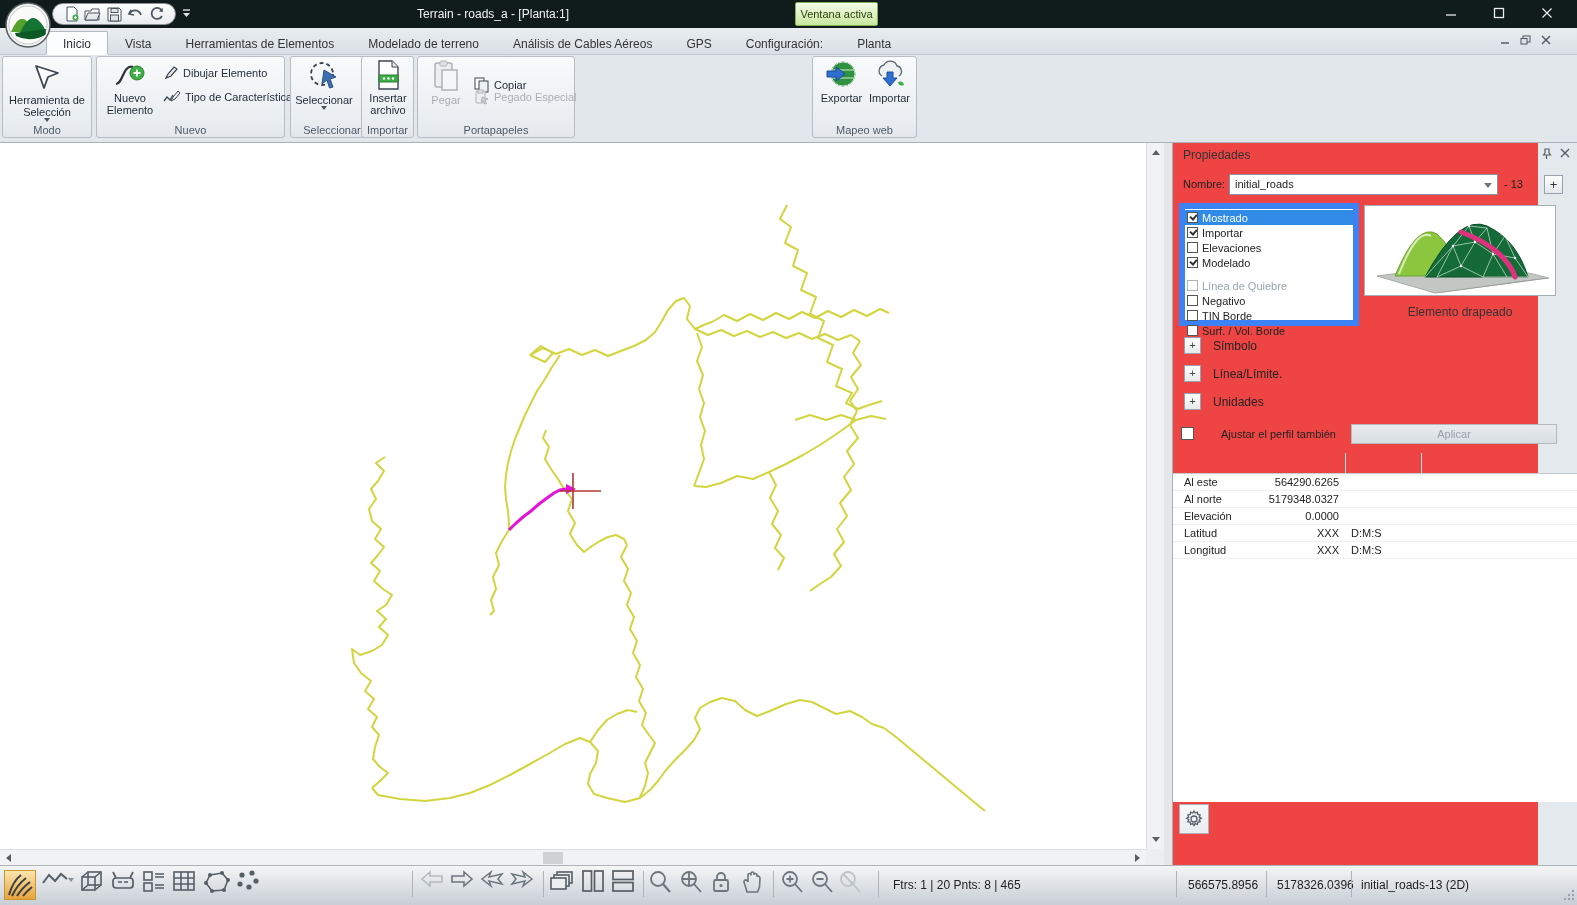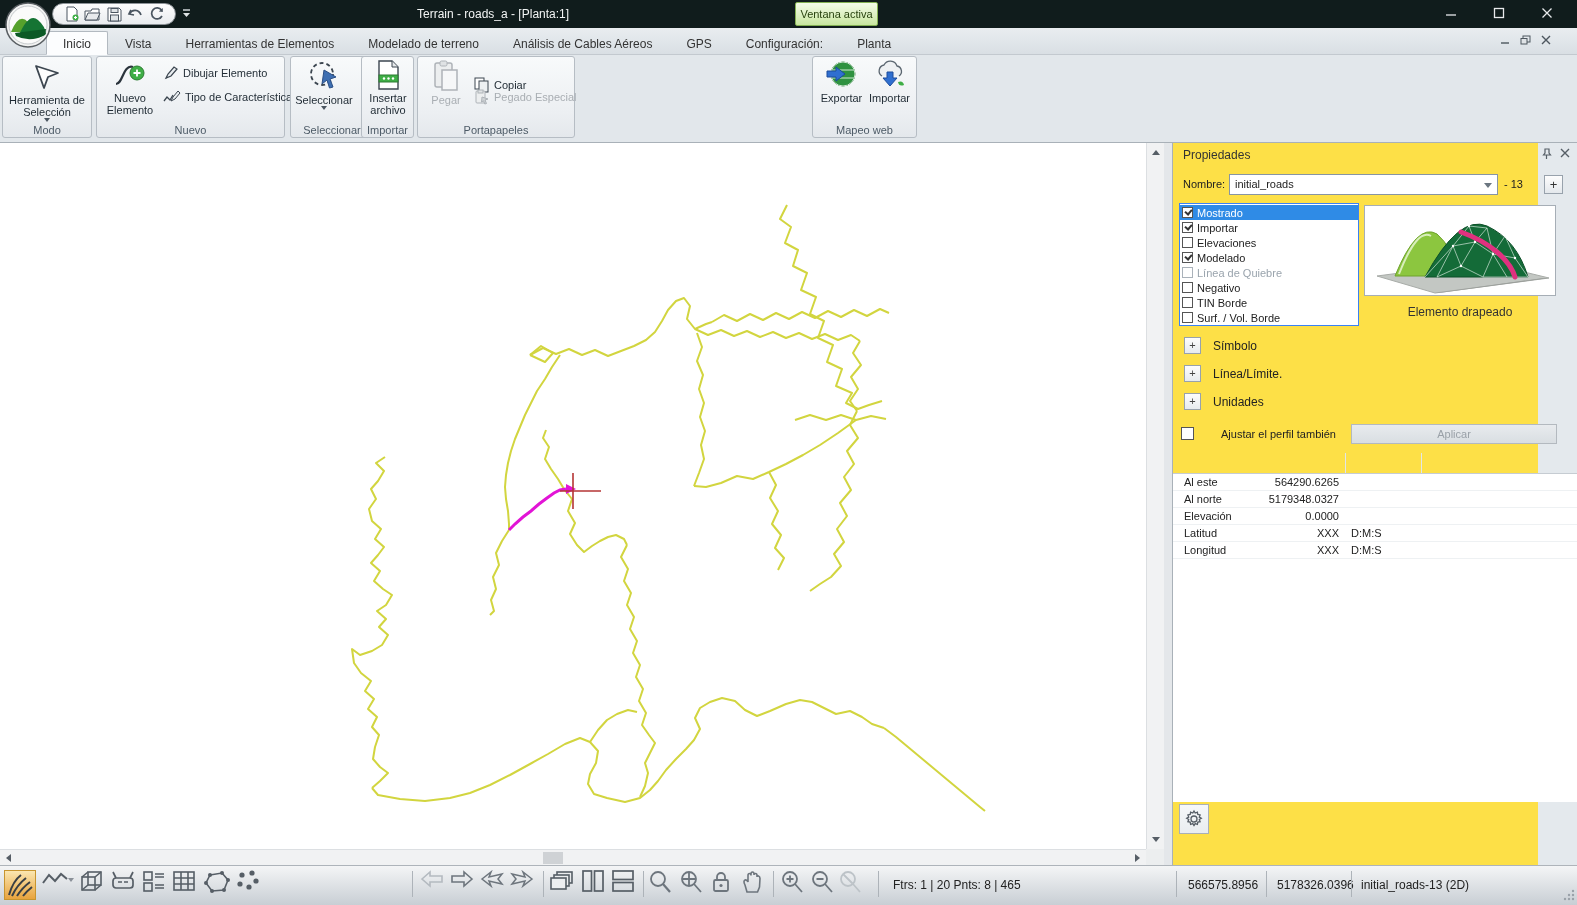--- a/index.html
+++ b/index.html
@@ -43,33 +43,33 @@
   .vstrip { position:absolute; left:1164px; top:0; width:8px; height:722px; background:#e4e7ea; }
   .hscroll { position:absolute; left:0; top:706px; width:1146px; height:16px; background:#f1f2f3; border-top:1px solid #dcdfe2; }
   .hthumb { position:absolute; left:543px; top:2px; width:20px; height:12px; background:#cfd2d5; }
   .scorner { position:absolute; left:1146px; top:706px; width:18px; height:16px; background:#eceeef; }
   .tri-up { width:0; height:0; border-left:4px solid transparent; border-right:4px solid transparent; border-bottom:5px solid #565e66; position:absolute; left:5px; top:7px; }
   .tri-dn { width:0; height:0; border-left:4px solid transparent; border-right:4px solid transparent; border-top:5px solid #565e66; position:absolute; left:5px; bottom:7px; }
   .tri-lf { width:0; height:0; border-top:4px solid transparent; border-bottom:4px solid transparent; border-right:5px solid #565e66; position:absolute; left:6px; top:4px; }
   .tri-rt { width:0; height:0; border-top:4px solid transparent; border-bottom:4px solid transparent; border-left:5px solid #565e66; position:absolute; right:6px; top:4px; }
 
   
-  .panel { position:absolute; left:1172px; top:0; width:366px; height:722px; background:#fde047; border-left:1px solid #a9b1b8; }
+  .panel { position:absolute; left:1172px; top:0; width:366px; height:722px; background:#ef4444; border-left:1px solid #a9b1b8; }
   .phead { position:absolute; left:0; top:0; width:405px; height:24px; }
   .phead .ptitle { position:absolute; left:10px; top:5px; color:#333; font-size:12px; }
   .picon { position:absolute; top:5px; }
   .nrow-label { position:absolute; left:10px; top:35px; }
   .combo { position:absolute; left:56px; top:31px; width:269px; height:21px; background:#fff; border:1px solid #8795a3; padding:3px 5px; }
   .combo .carr { position:absolute; right:5px; top:8px; width:0; height:0; border-left:4px solid transparent; border-right:4px solid transparent; border-top:5px solid #6b7680; }
   .nsuffix { position:absolute; left:331px; top:35px; }
   .plusbtn { position:absolute; left:371px; top:32px; width:19px; height:19px; background:linear-gradient(#fdfdfd,#e4e8ec); border:1px solid #98a2ac; text-align:center; line-height:17px; font-size:13px; color:#333; }
-  .listbox { position:absolute; left:6px; top:60px; width:180px; height:123px; background:#fff; border:1px solid #3b82f6; padding-top:1px; }
+  .listbox { position:absolute; left:6px; top:60px; width:180px; height:123px; background:#fff; border:6px solid #3b82f6; padding-top:1px; }
   .lrow { height:15px; display:flex; align-items:center; padding-left:2px; }
   .lrow.sel { background:#2f8be6; color:#fff; }
-  .lrow.dis { color:#9aa4ad; }
+  .lrow.dis { color:#9aa4ad;margin-top:8px; }
   .cb { width:11px; height:11px; background:#fff; border:1px solid #555; margin-right:4px; position:relative; flex:0 0 auto; }
   .cb.on:after { content:""; position:absolute; left:2px; top:1px; width:5px; height:3px; border-left:2px solid #333; border-bottom:2px solid #333; transform:rotate(-50deg); }
   .cb.disd { border-color:#aab2ba; }
   .preview { position:absolute; left:191px; top:62px; width:192px; height:91px; background:#fff; border:1px solid #a6aeb6; }
   .pcaption { position:absolute; left:191px; top:162px; width:192px; text-align:center; color:#333; font-size:12px; }
   .secrow { position:absolute; left:11px; display:flex; align-items:center; gap:12px; }
   .secbtn { width:17px; height:17px; border:1px solid #98a2ac; background:linear-gradient(#fdfdfd,#e7ebee); text-align:center; line-height:15px; color:#444; }
   .seclabel { font-size:12px; color:#222; }
   .adjrow { position:absolute; left:8px; top:284px; display:flex; align-items:center; }
   .applybtn { position:absolute; left:178px; top:281px; width:206px; height:20px; background:linear-gradient(#e8ebee,#d9dee2); border:1px solid #b3b9bf; color:#9aa1a8; text-align:center; line-height:18px; }

